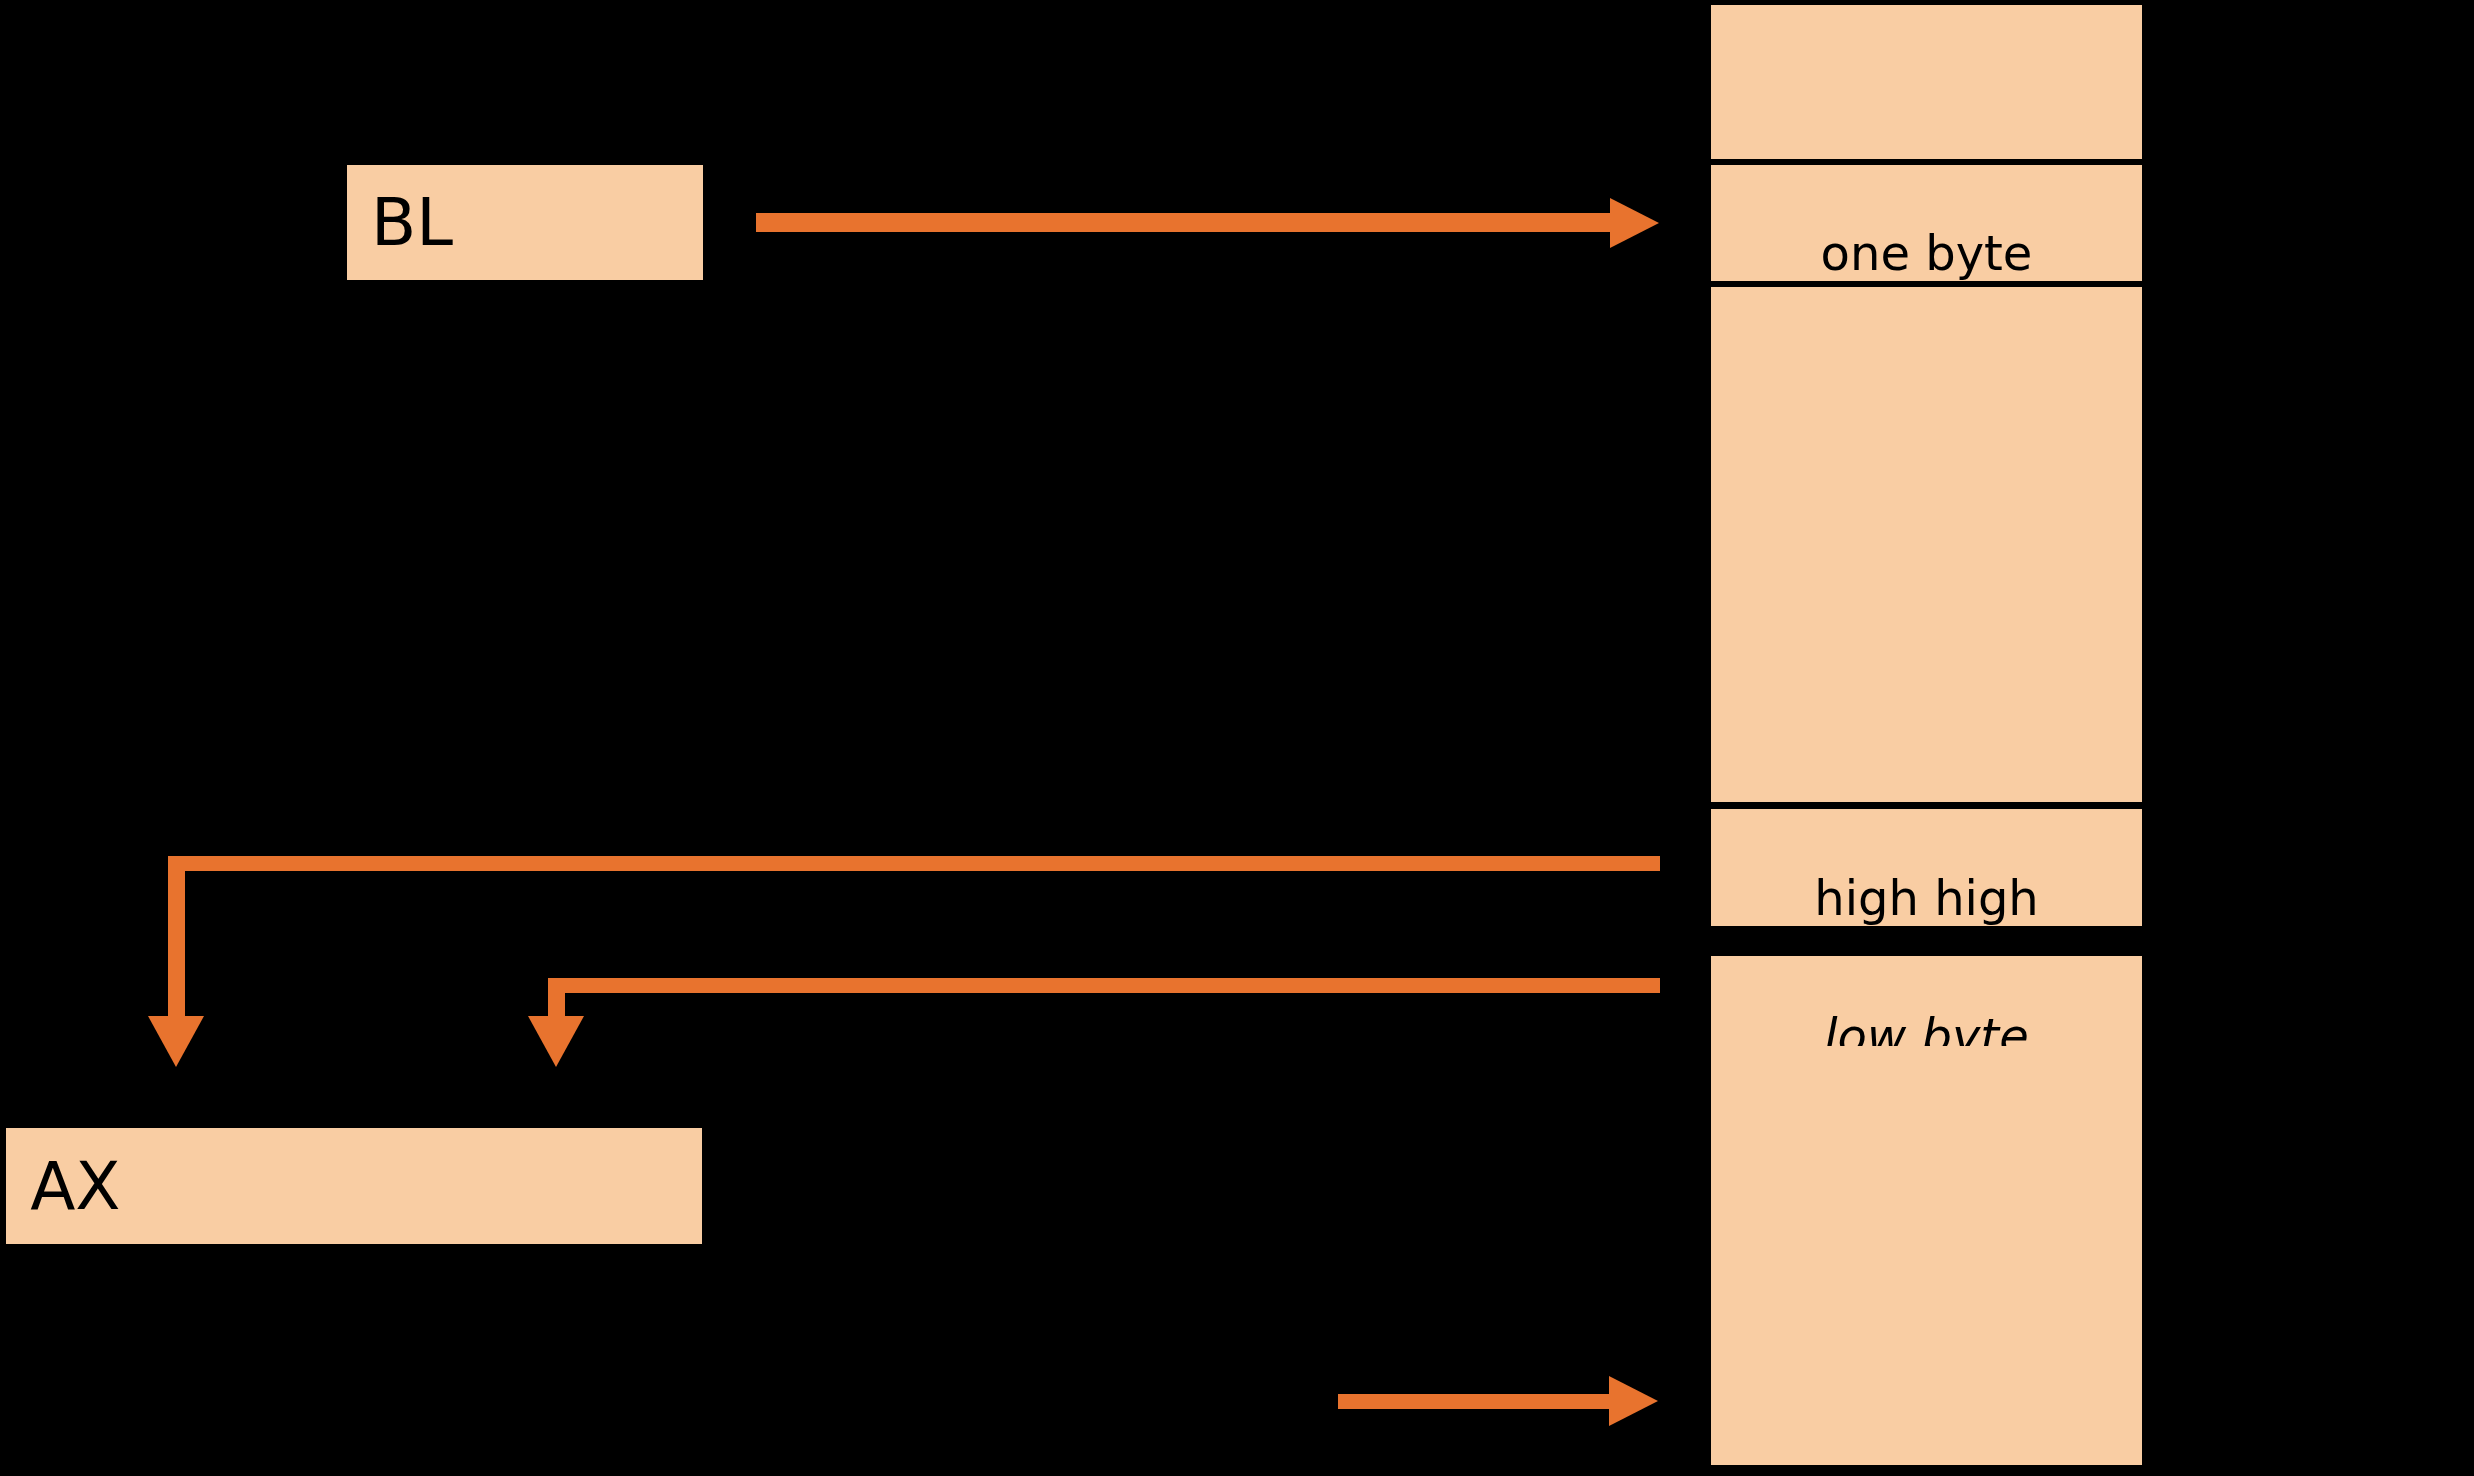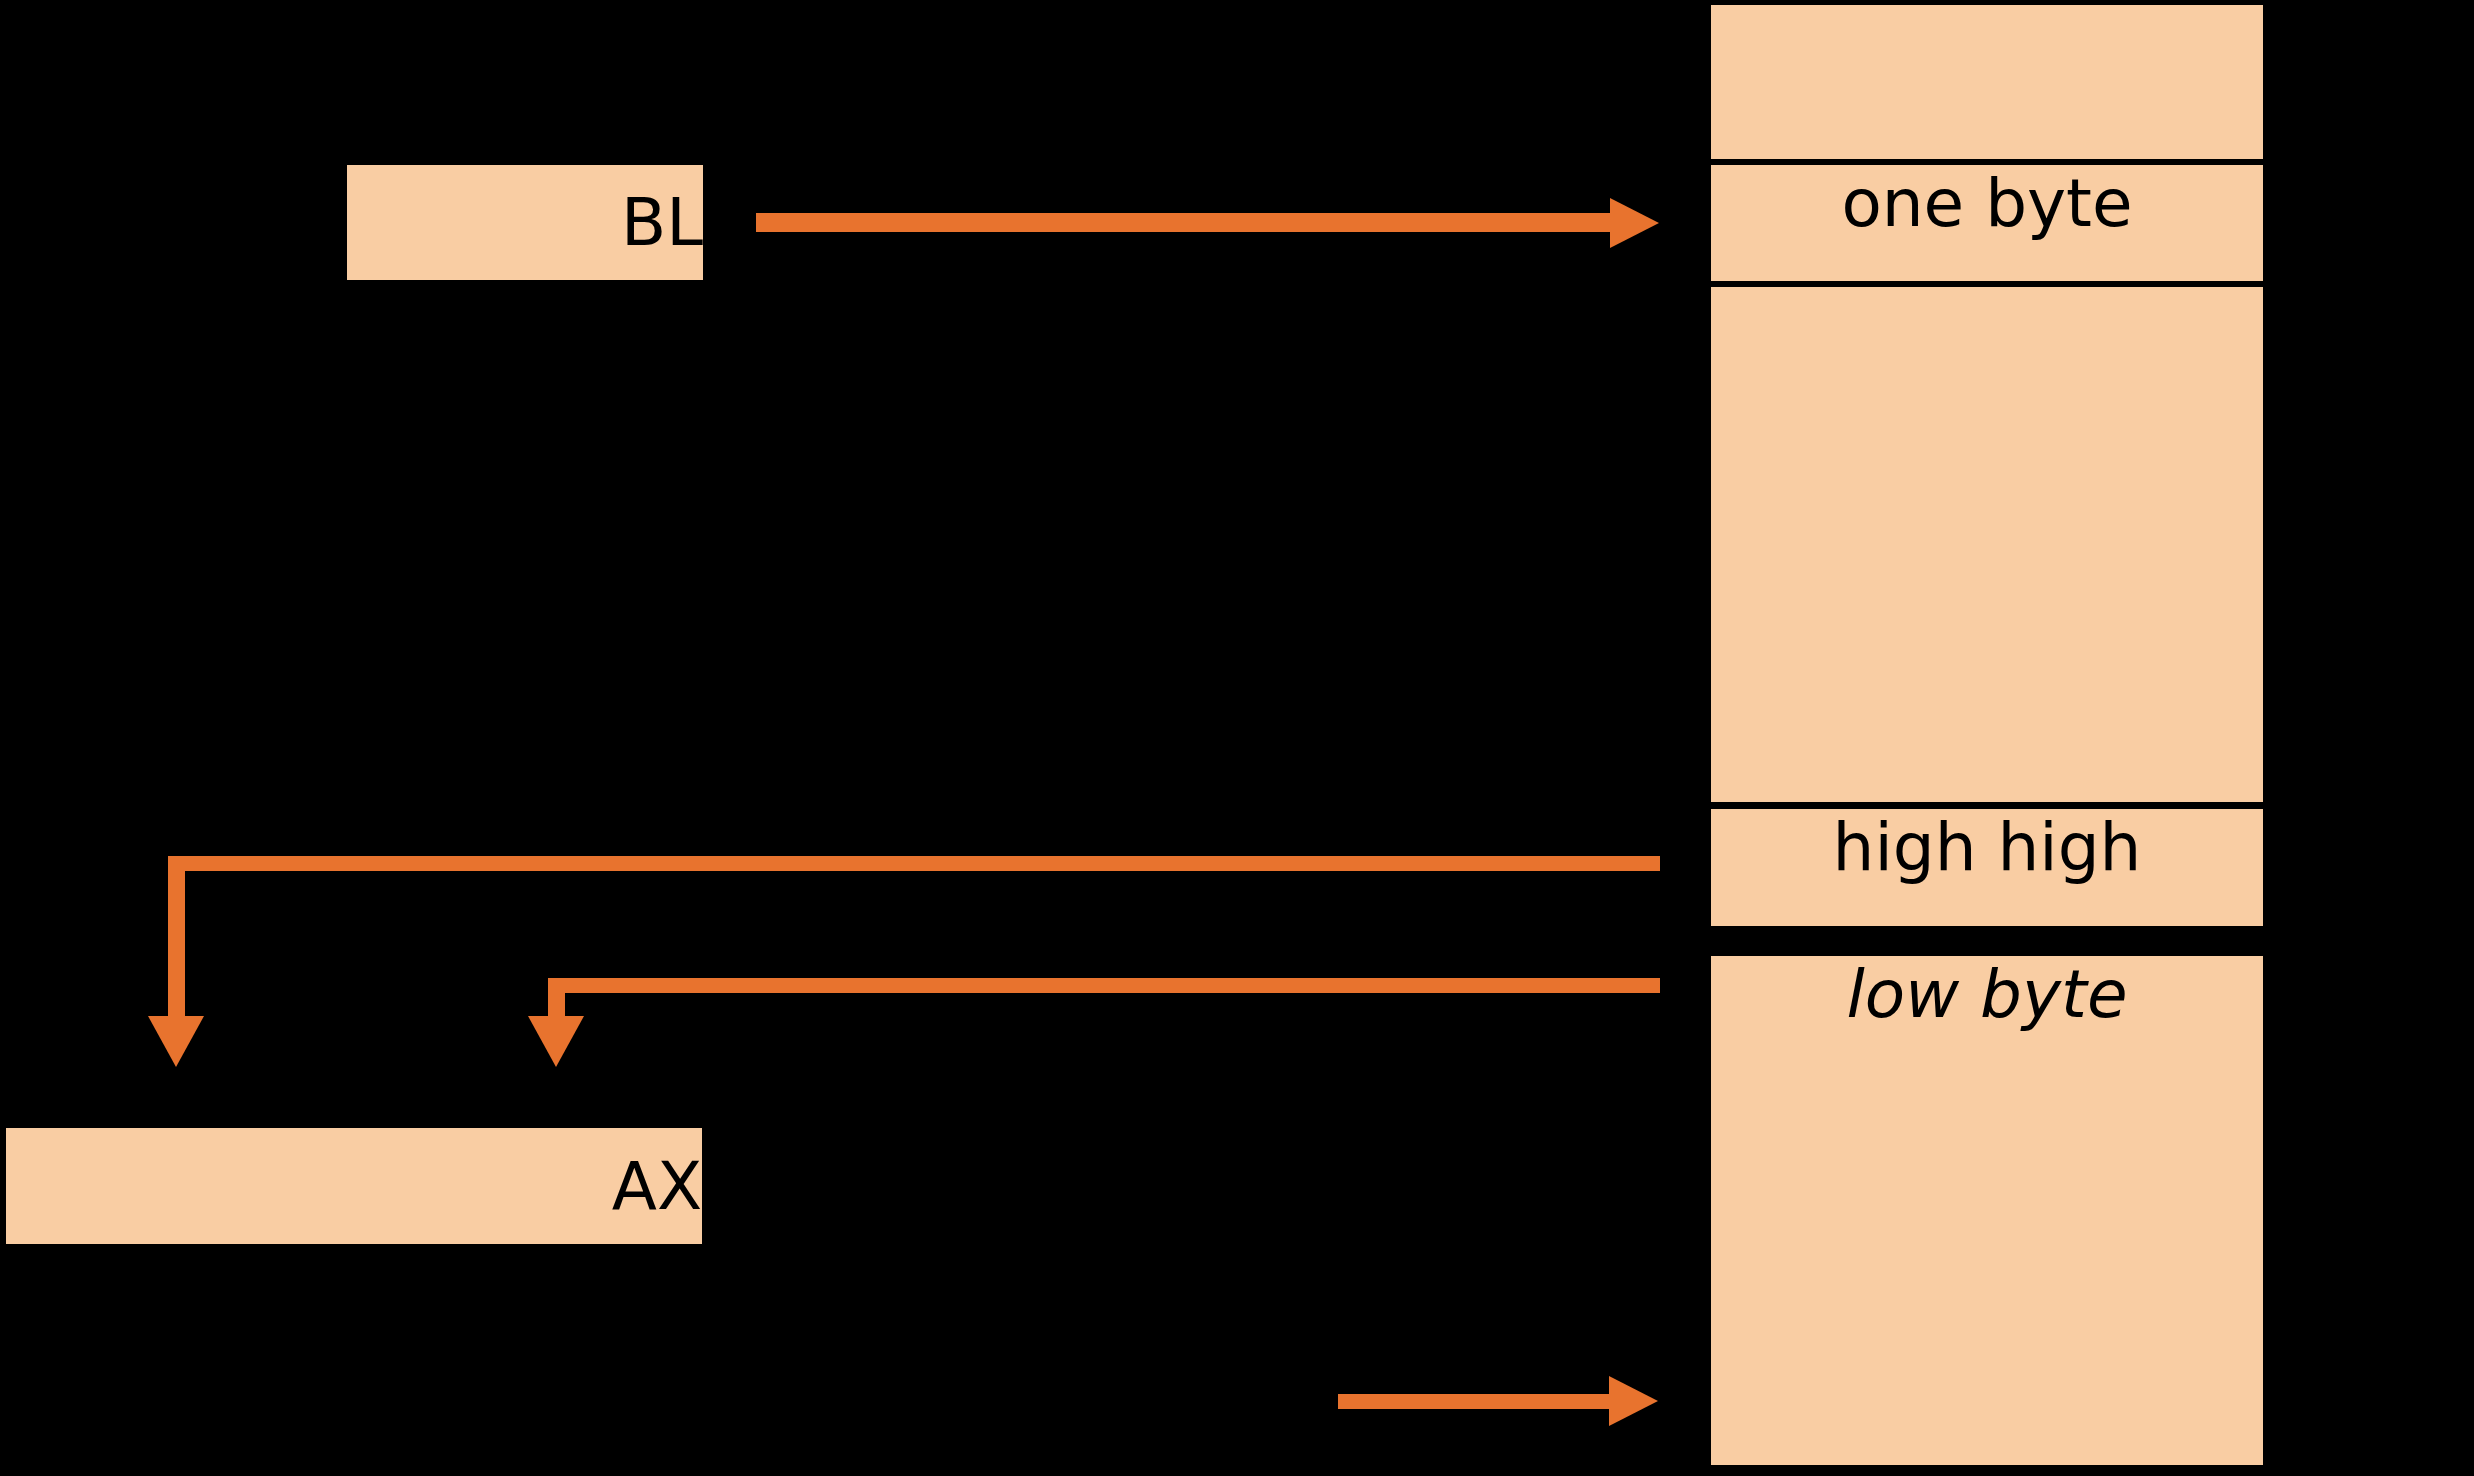--- a/index.html
+++ b/index.html
@@ -19,35 +19,35 @@
     background: var(--background);
     overflow: hidden;
   }
 
   .box {
     position: absolute;
     background: var(--box-fill);
     color: var(--ink);
     display: flex;
     align-items: center;
-    justify-content: flex-end;
+    justify-content: flex-start;
     font-size: 66px;
     padding-left: 24px;
   }
 
   .mem-cell {
     position: absolute;
     left: 1711px;
-    width: 552px;
+    width: 431px;
     background: var(--box-fill);
     color: var(--ink);
     display: flex;
-    align-items: flex-start;
+    align-items: flex-end;
     justify-content: center;
-    font-size: 66px;
+    font-size: 48px;
   }
 
   
   .box-bl { left: 347px; top: 165px; width: 356px; height: 115px; }
   .box-ax { left: 6.2px;   top: 1107px; width: 696px; height: 116px; margin-top: 21px; }
   .box-ds { left: 929px; top: 1343px; width: 356px; height: 114px; }
 
   
   .cell-0 { top: 5.4px;    height: 154px; }
   .cell-1 { top: 165px;  height: 116px; }

